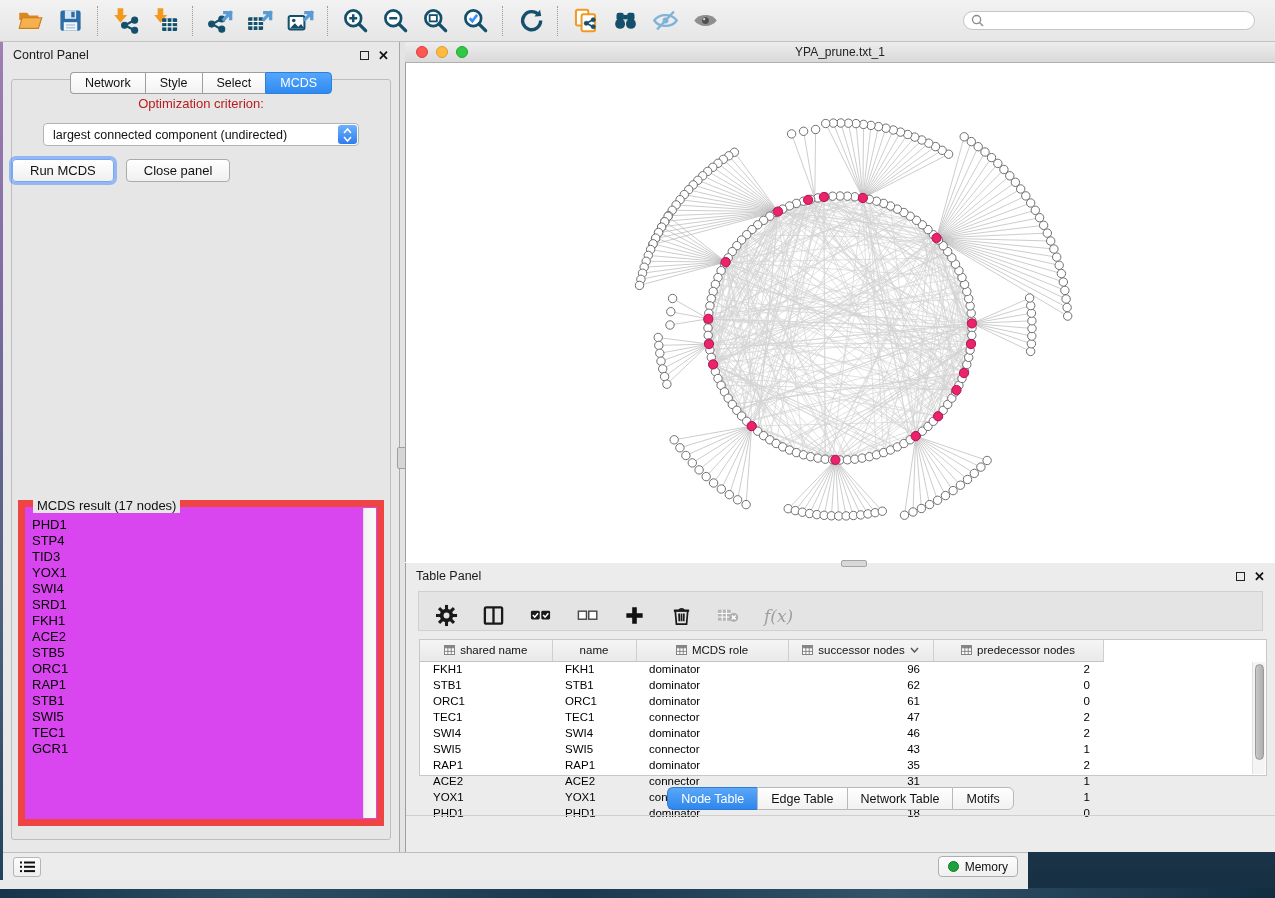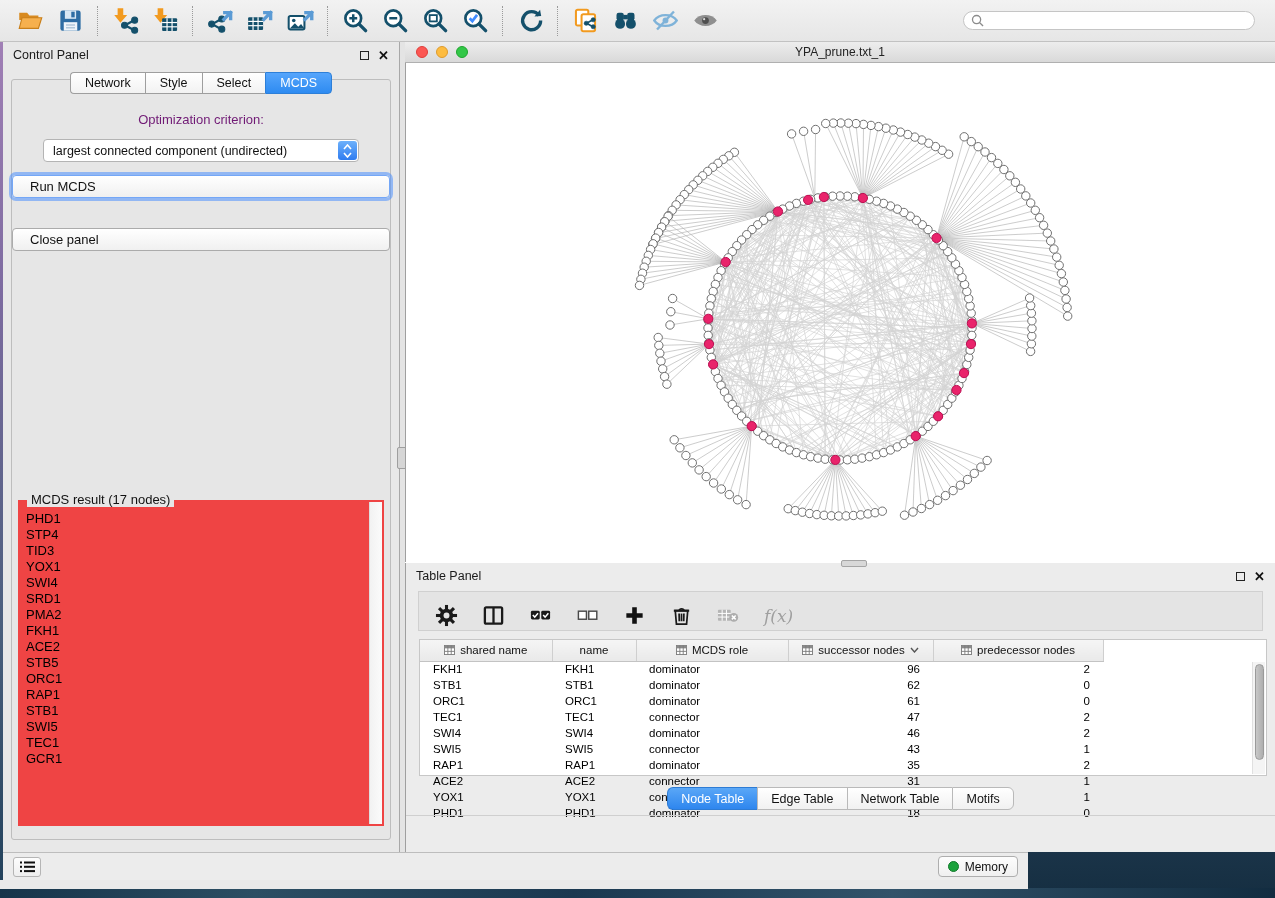--- a/index.html
+++ b/index.html
@@ -32,32 +32,32 @@
   .float-box { width:9px; height:9px; border:1.5px solid #222; display:inline-block; }
   .close-x { font-size:13px; font-weight:bold; color:#111; line-height:9px; }
   .cp-tabs { display:flex; justify-content:center; gap:0; height:22px; margin-top:4px; position:relative; z-index:2; }
   .cp-tab { height:22px; padding:0 14px; background:linear-gradient(180deg,#ffffff,#f2f2f2);
     border:1px solid #9e9e9e; border-right:none; font-size:12.5px; display:flex; align-items:center; color:#111; }
   .cp-tab:first-child { border-radius:4px 0 0 4px; }
   .cp-tab:last-child { border-right:1px solid #9e9e9e; border-radius:0 4px 4px 0; }
   .cp-tab.selected { background:linear-gradient(180deg,#55a5fc,#2e8bf1); color:#fff; border-color:#2d7fd8; }
   .cp-content { position:absolute; left:8px; right:8px; top:37px; bottom:12px;
     border:1px solid #bdbdbd; border-radius:3px; background:#e6e6e6; }
-  .opt-label { text-align:center; margin-top:32px; font-size:13px; color:#701a75; }
+  .opt-label { text-align:center; margin-top:16px; font-size:13px; color:#b91c1c; }
   .dropdown { margin:12px auto 0; width:316px; height:23px; background:#fff; border:1px solid #b4b4b4;
     border-radius:4px; display:flex; align-items:center; font-size:12.5px; color:#111; padding-left:9px; position:relative; }
   .dd-stepper { position:absolute; right:1px; top:1px; bottom:1px; width:19px; border-radius:3px;
     background:linear-gradient(180deg,#6db1fb,#2f7cf0); display:flex; flex-direction:column; align-items:center; justify-content:center; gap:2px; }
   .dd-stepper svg { display:block; }
-  .btn-row { display:flex; justify-content:flex-start; gap:30px; margin-top:13px;flex-direction:column; }
+  .btn-row { display:flex; justify-content:flex-start; gap:12px; margin-top:13px; }
   .mac-btn { height:23px; padding:0 17px; background:linear-gradient(180deg,#ffffff,#f0f0f0);
     border:1px solid #ababab; border-radius:4px; font-size:13px; color:#111; display:flex; align-items:center; }
   .mac-btn.focused { box-shadow:0 0 0 3px rgba(77,144,254,.55); border-color:#74a7f7; }
   .mcds-fieldset { position:absolute; left:6px; right:6px; top:420px; bottom:13px;
-    border:1px solid #ef4444; background:#ef4444; }
+    border:7px solid #ef4444; background:#d946ef; }
   .mcds-legend { position:absolute; top:-9px; left:8px; background:#e6e6e6; padding:0 4px;
     font-size:13px; color:#111; }
   .mcds-list { position:absolute; left:1px; top:6px; bottom:1px; right:14px; overflow:hidden;
     font-size:13px; color:#000; padding:4px 0 0 6px; }
   .mcds-list div { height:16px; line-height:16px; }
   .mcds-scroll { position:absolute; top:1px; bottom:1px; right:1px; width:13px;
     background:linear-gradient(90deg,#f2f2f2,#fbfbfb); border-left:1px solid #ddd; }
 
   
   .v-splitter { position:absolute; left:400px; top:42px; width:5px; bottom:37px; background:#e4e4e4; }
@@ -328,21 +328,20 @@
       </div>
       <div class="mcds-fieldset">
         <span class="mcds-legend">MCDS result (17 nodes)</span>
         <div class="mcds-list" id="mcds-list">
             <div>PHD1</div>
             <div>STP4</div>
             <div>TID3</div>
             <div>YOX1</div>
             <div>SWI4</div>
             <div>SRD1</div>
-            <div>PMA2</div>
             <div>FKH1</div>
             <div>ACE2</div>
             <div>STB5</div>
             <div>ORC1</div>
             <div>RAP1</div>
             <div>STB1</div>
             <div>SWI5</div>
             <div>TEC1</div>
             <div>GCR1</div>
           </div>

